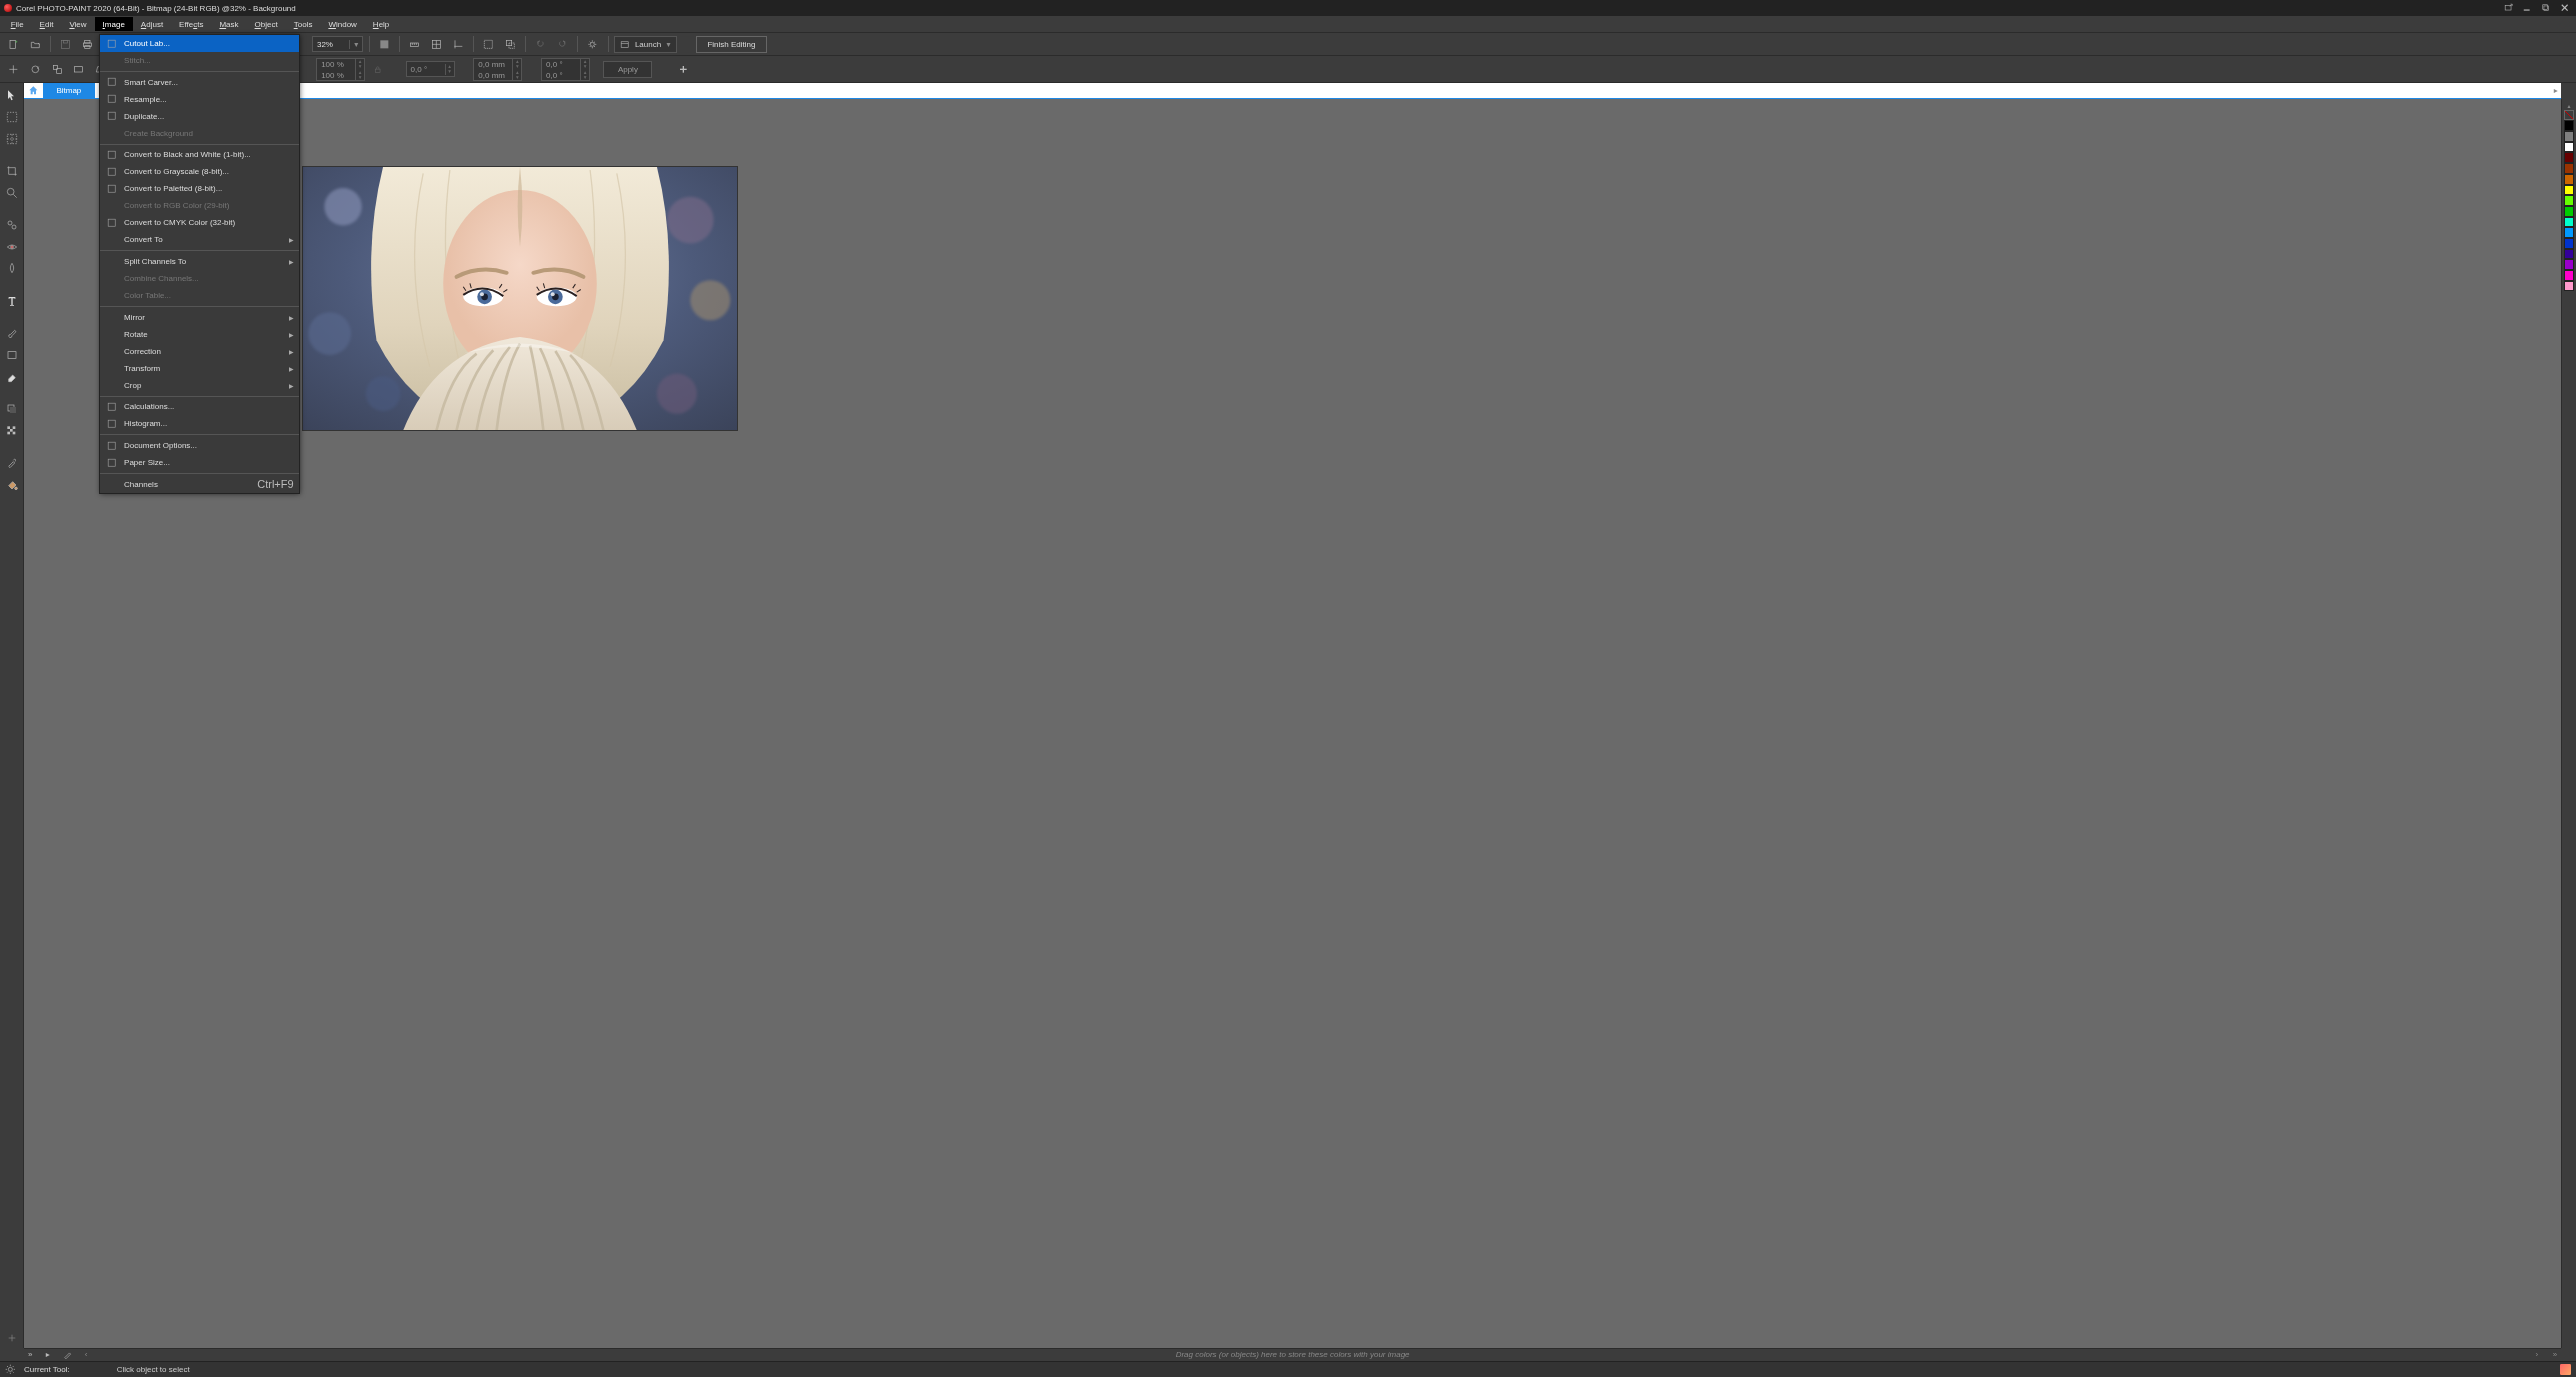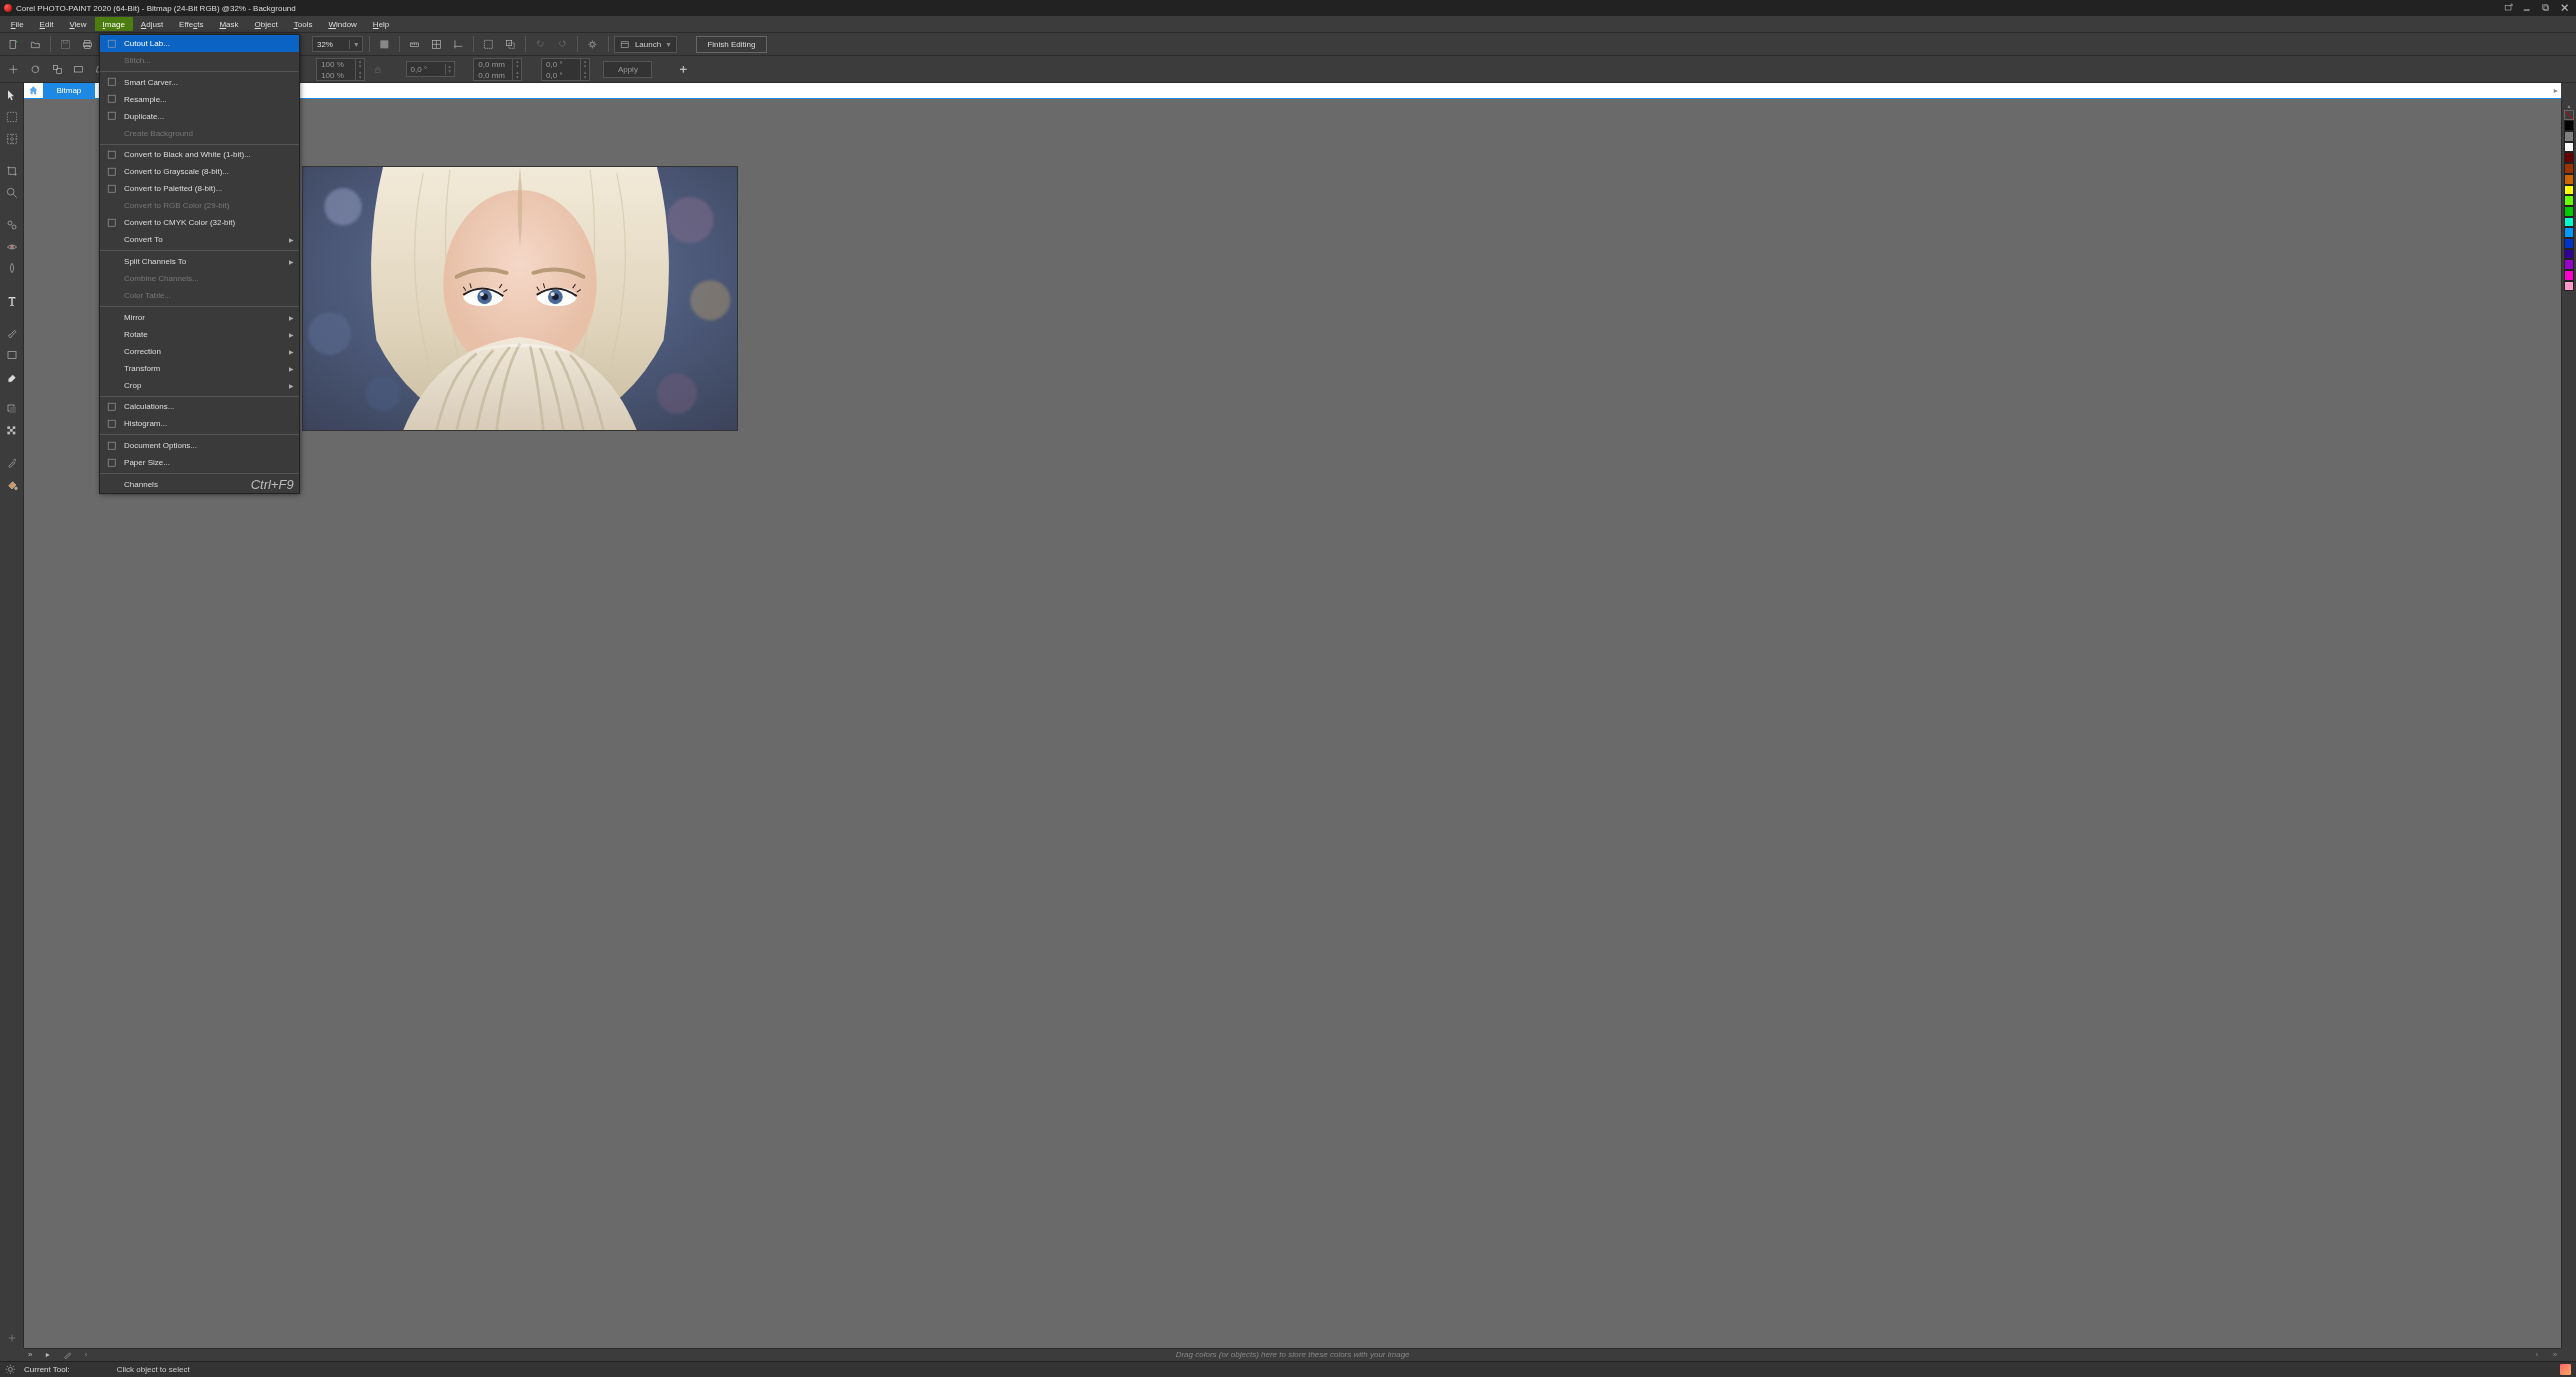--- a/index.html
+++ b/index.html
@@ -8,21 +8,21 @@
 
 .titlebar { height: 16px; background: #222; display: flex; align-items: center; padding: 0 4px; gap: 4px; }
 .titlebar .logo { width: 8px; height: 8px; border-radius: 50%; background: radial-gradient(circle at 35% 35%, #ff5c5c, #a80000); }
 .titlebar .title { color: #ddd; flex: 1; }
 .titlebar .winbtn { width: 14.8px; height: 14.8px; display: flex; align-items: center; justify-content: center; color: #bbb; cursor: default; }
 .titlebar .winbtn svg { width: 9.4px; height: 9.4px; }
 
 
 .menubar { height: 17.4px; background: #3c3c3c; display: flex; align-items: center; padding: 0 2.7px; border-bottom: 0.7px solid #2b2b2b; }
 .menubar .menuitem { padding: 2.7px 8px; color: #ddd; }
-.menubar .menuitem.active { background: #4d7c0f; color: #fff; }
+.menubar .menuitem.active { background: #000000; color: #fff; }
 .menubar .menuitem .ul { text-decoration: underline; }
 
 
 .toolbar { height: 23px; background: #3c3c3c; display: flex; align-items: center; gap: 2.7px; padding: 0 4px; border-bottom: 0.7px solid #2b2b2b; }
 .toolbar .tbtn { width: 19px; height: 19px; display: flex; align-items: center; justify-content: center; color: #bbb; border: 0.7px solid transparent; }
 .toolbar .tbtn.icon svg { width: 10.7px; height: 10.7px; }
 .toolbar .vsep { width: 0.7px; height: 16px; background: #555; margin: 0 2.7px; }
 .zoom-combo { display: flex; align-items: center; border: 0.7px solid #555; background: #333; height: 16px; }
 .zoom-combo input { width: 36px; background: transparent; border: none; color: #ddd; padding: 0 4px; outline: none; }
 .zoom-combo .dd { width: 13.4px; text-align: center; color: #888; border-left: 0.7px solid #555; }
@@ -62,21 +62,21 @@
 .palette .nosw { width: 10.7px; height: 10.7px; border: 0.7px solid #666; position: relative; }
 .palette .nosw::before { content: ""; position: absolute; inset: 0; background: linear-gradient(to top right, transparent 47%, #c00 47%, #c00 53%, transparent 53%); }
 
 
 .dropdown { position: absolute; left: 99px; top: 34px; width: 201px; background: #3a3a3a; border: 0.7px solid #222; box-shadow: 1.3px 1.3px 5.4px rgba(0,0,0,0.6); z-index: 100; }
 .dropdown .item { display: flex; align-items: center; height: 17px; padding: 0 5.4px; gap: 6.7px; color: #ddd; }
 .dropdown .item.hl { background: #0b63c4; color: #fff; }
 .dropdown .item.disabled { color: #777; }
 .dropdown .item .icon { width: 12px; display: flex; justify-content: center; color: #aaa; }
 .dropdown .item .label { flex: 1; }
-.dropdown .item .accel { color: #bbb; font-size: 13px; font-style: italic; }
+.dropdown .item .accel { color: #bbb; font-size: 11px; }
 .dropdown .item .sub { color: #aaa; font-size: 6px; }
 .dropdown .sep { height: 0.7px; background: #555; margin: 2px 0; }
 
 
 .dragbar { position: absolute; left: 24px; right: 14.8px; bottom: 16px; height: 13.4px; background: #3c3c3c; border-top: 0.7px solid #2b2b2b; display: flex; align-items: center; justify-content: center; color: #888; font-style: italic; }
 .dragbar .side { position: absolute; display: flex; align-items: center; gap: 4px; }
 .dragbar .side.left { left: 4px; font-style: normal; color: #bbb; }
 .dragbar .side.right { right: 4px; font-style: normal; color: #888; }
 .statusbar { position: absolute; left: 0; right: 0; bottom: 0; height: 16px; background: #333; display: flex; align-items: center; gap: 8px; padding: 0 5.4px; border-top: 0.7px solid #222; }
 .statusbar .gear { color: #bbb; }

